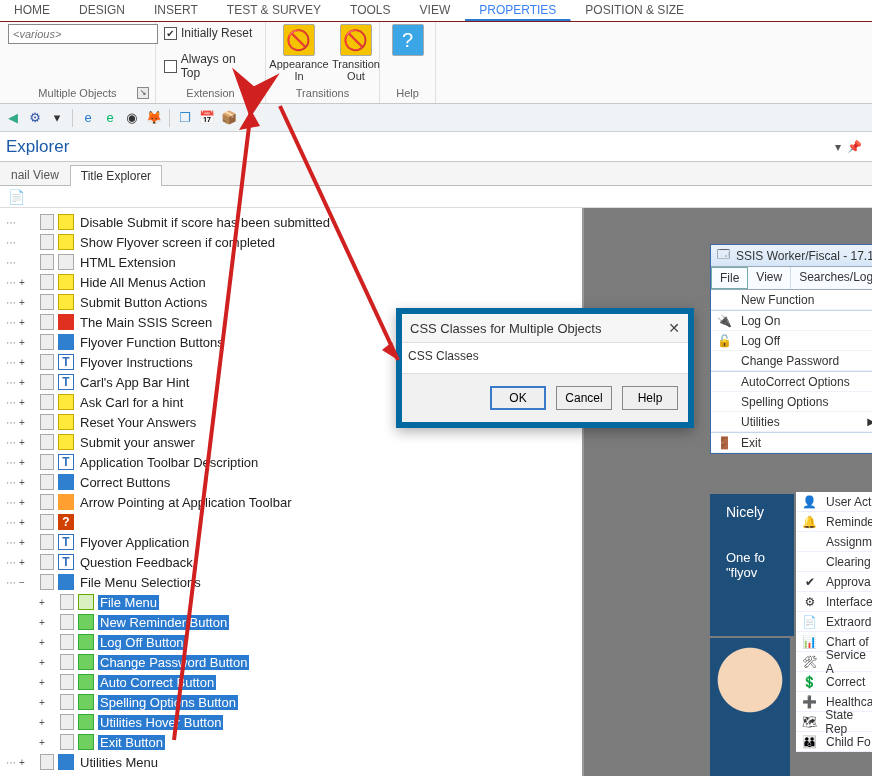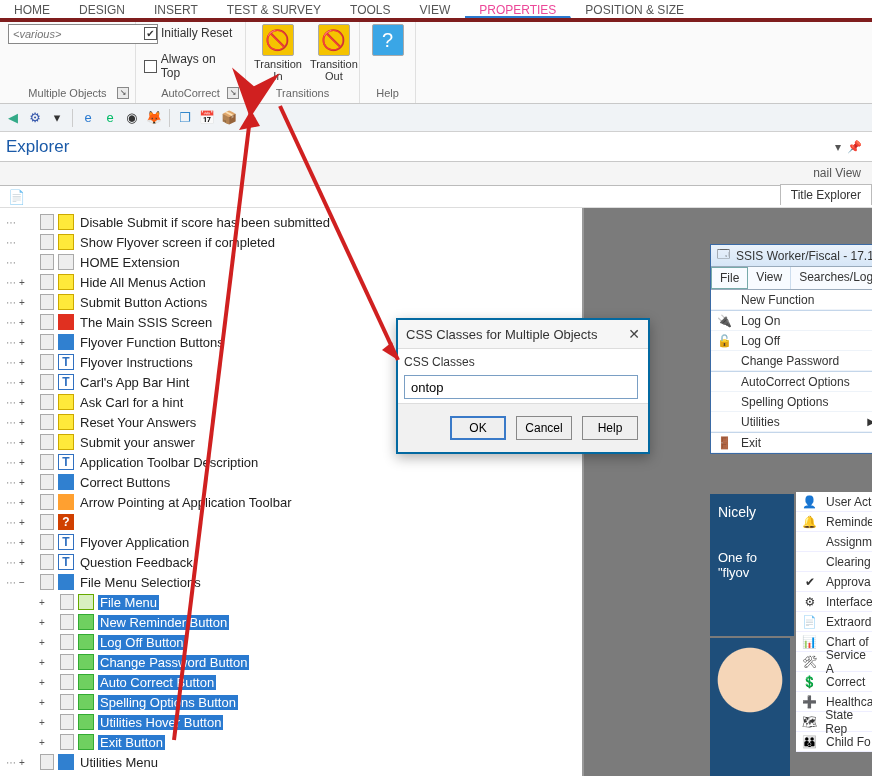--- a/index.html
+++ b/index.html
@@ -1,21 +1,21 @@
 <!DOCTYPE html>
 <html><head>
 <meta charset="utf-8">
 <style>
 * { box-sizing: border-box; margin: 0; padding: 0; font-family: "Segoe UI", Arial, sans-serif; }
 body { width: 872px; height: 776px; background: #fff; overflow: hidden; position: relative; font-size: 13px; color: #333; }
 
 
-.ribbon-tabs { display: flex; height: 22px; border-bottom: 4px solid #7f1d1d; background: #fff; }
+.ribbon-tabs { display: flex; height: 22px; border-bottom: 1px solid #7f1d1d; background: #fff; }
 .ribbon-tab { padding: 3px 14px; font-size: 12px; color: #555; cursor: pointer; border-right: 1px solid transparent; }
-.ribbon-tab.active { color: #ec4899; border-bottom: 2px solid #2a7ad0; text-align: center; }
+.ribbon-tab.active { color: #3b82f6; border-bottom: 2px solid #2a7ad0; text-align: center; }
 
 
 .ribbon-body { display:flex; height:82px; border-bottom:1px solid #c8c8c8; background:#fafafa;}
 .ribbon-group { display:flex; flex-direction:column; justify-content:space-between; padding:2px 8px 2px 8px; border-right:1px solid #e0e0e0; }
 .group-content { display:flex; align-items:flex-start; gap:8px; flex:1;}
 .group-label { text-align:center; font-size:11px; color:#666; padding:2px 0; position:relative;}
 .group-label .launcher { position:absolute; right:-2px; bottom:2px; width:12px; height:12px; border:1px solid #888; background:#eaeaea; font-size:8px; line-height:10px; text-align:center; color:#444;}
 .various-input { width:150px; height:20px; border:1px solid #888; font-size:11px; font-style:italic; color:#777; padding:0 4px; background:#fff;}
 .chk-row { display:flex; align-items:center; gap:4px; font-size:12px; color:#333; margin:2px 0;}
 .chk { width:13px; height:13px; border:1px solid #555; background:#fff; display:inline-flex; align-items:center; justify-content:center; font-size:10px;}
@@ -28,21 +28,21 @@
 
 .toolstrip { height:28px; background:#f0f3f6; border-bottom:1px solid #d0d0d0; display:flex; align-items:center; padding:0 4px; gap:4px;}
 .toolstrip .tico { width:18px; height:18px; display:inline-flex; align-items:center; justify-content:center; font-size:13px; border:1px solid transparent; border-radius:2px;}
 .toolstrip .sep { width:1px; height:18px; background:#ccc; margin:0 2px;}
 
 
 .explorer-head { height:30px; display:flex; align-items:center; justify-content:space-between; padding:0 10px 0 6px; border-bottom:1px solid #c8c8c8; background:#fff;}
 .explorer-head .title { color:#1a5aa8; font-size:17px;}
 .explorer-head .ctrls { display:flex; gap:6px; color:#555; font-size:12px;}
 
-.explorer-tabs { height:24px; display:flex; align-items:flex-end; border-bottom:1px solid #bbb; background:#f5f5f5;flex-direction:column;}
+.explorer-tabs { height:24px; display:flex; align-items:flex-end; border-bottom:1px solid #bbb; background:#f5f5f5;}
 .etab { padding:3px 10px; font-size:12px; color:#555; border:1px solid transparent; border-bottom:none; cursor:pointer; }
 .etab.active { background:#fff; border-color:#bbb; color:#333; position:relative; top:1px;}
 
 .explorer-bar { height:22px; background:#fff; border-bottom:1px solid #ddd; display:flex; align-items:center; padding-left:8px;}
 .explorer-bar .ei { font-size:14px;}
 
 
 .split { display:flex; height:570px; }
 .left-pane { width:584px; background:#fff; overflow:hidden; position:relative; border-right:2px solid #999;}
 .right-pane { flex:1; background:#7b7b7b; position:relative; overflow:hidden;}
@@ -62,21 +62,21 @@
 .ic-blue { background:#3080d0;}
 .ic-q { background:#d04000; color:#fff; font-weight:bold;}
 .ic-img { background:#d9f0c0; border:1px solid #6a0;}
 .ic-btn { background:#6fd060; border:1px solid #3a3;}
 .ic-arrow { background:#ffa030;}
 .lvl0 { padding-left:6px;}
 .lvl1 { padding-left:26px;}
 .doth { width:10px; color:#888; font-size:10px;}
 
 
-.dialog { position:absolute; left:396px; top:318px; width:254px; background:#f6f6f6; border:2px solid #0369a1; box-shadow:0 4px 12px rgba(0,0,0,.3);}
+.dialog { position:absolute; left:396px; top:308px; width:298px; background:#f6f6f6; border:6px solid #0369a1; box-shadow:0 4px 12px rgba(0,0,0,.3);}
 .dialog .titlebar { display:flex; justify-content:space-between; align-items:center; padding:6px 8px; font-size:13px; color:#333;}
 .dialog .close {font-size:14px; cursor:pointer; color:#444;}
 .dialog .body { padding:6px 10px 4px 6px; background:#fff; border-top:1px solid #ddd;}
 .dialog .body .lbl { font-size:12px; margin-bottom:6px;}
 .dialog .body input { width:100%; height:24px; border:1px solid #7a9fc4; padding:0 6px; font-size:13px;}
 .dialog .btns { display:flex; justify-content:flex-end; gap:10px; padding:12px 10px; background:#f1f1f1; border-top:1px solid #ddd;}
 .dialog .btns button { width:56px; height:24px; font-size:12px; border:1px solid #888; background:#efefef; cursor:pointer;}
 .dialog .btns button.primary { border:2px solid #3a7ac8;}
 
 
@@ -87,21 +87,21 @@
 .ssis-title { height:22px; background:linear-gradient(#eaf2fb,#d6e6f7); display:flex; align-items:center; gap:6px; padding:0 6px; font-size:12px; color:#333; border-bottom:1px solid #9ab;}
 .ssis-menu { display:flex; gap:0; border-bottom:1px solid #9ab; background:#f8fbff;}
 .ssis-menu .mitem { padding:3px 8px; font-size:12px; border-right:1px solid #cde;}
 .ssis-fmenu { background:#fff;}
 .ssis-fmenu .frow { display:flex; align-items:center; height:20px; padding:0 6px; gap:8px; font-size:12px; border-bottom:1px solid #eef3f9;}
 .ssis-fmenu .frow .fico { width:16px; height:16px; display:flex; align-items:center; justify-content:center; font-size:12px;}
 .ssis-fmenu .fsep { height:1px; background:#c4d6ea;}
 .ssis-fmenu .frow .spacer{flex:1;}
 .ssis-fmenu .frow .arr{color:#333;font-size:10px;}
 
-.blue-panel { position:absolute; left:126px; top:286px; width:84px; height:142px; background:#1e4e7a; color:#fff; padding:10px 8px; font-size:14px;}
+.blue-panel { position:absolute; left:126px; top:286px; width:84px; height:142px; background:#1e4e7a; color:#fff; padding:10px 16px; font-size:14px;}
 .blue-panel .line2 { margin-top:30px; font-size:13px;}
 
 .side-list { position:absolute; left:212px; top:284px; right:-10px; background:#fff;}
 .side-list .srow { display:flex; align-items:center; height:20px; gap:8px; padding:0 6px; font-size:12px; border-bottom:1px solid #eef;}
 .side-list .sico { width:16px; height:16px; display:flex; align-items:center; justify-content:center; font-size:12px;}
 
 .avatar { position:absolute; left:126px; top:430px; width:80px; height:140px; background:radial-gradient(circle at 50% 30%, #f5d6b8 30%, #1e4e7a 31%);}
 </style>
 </head>
 <body>
@@ -111,50 +111,50 @@
     <div class="ribbon-tab">DESIGN</div>
     <div class="ribbon-tab">INSERT</div>
     <div class="ribbon-tab">TEST &amp; SURVEY</div>
     <div class="ribbon-tab">TOOLS</div>
     <div class="ribbon-tab">VIEW</div>
     <div class="ribbon-tab active">PROPERTIES</div>
     <div class="ribbon-tab">POSITION &amp; SIZE</div>
   </div>
 
 <div class="ribbon-body">
-  <div class="ribbon-group" style="width:136px;">
+  <div class="ribbon-group" style="width:156px;">
     <div class="group-content">
       <input class="various-input" placeholder="&lt;various&gt;" style="">
     </div>
     <div class="group-label">
       <span>Multiple Objects</span>
       <span class="launcher">↘</span>
     </div>
   </div>
   <div class="ribbon-group" style="width:110px;">
     <div class="group-content" style="flex-direction:column;">
       <div class="chk-row">
         <span class="chk">✔</span>
         <span>Initially Reset</span>
       </div>
       <div class="chk-row">
         <span class="chk"></span>
         <span>Always on Top</span>
       </div>
     </div>
     <div class="group-label">
-      <span>AutoCorrect</span>
+      <span>Extension</span>
       <span class="launcher">↘</span>
     </div>
   </div>
   <div class="ribbon-group" style="width:114px;">
     <div class="group-content">
       <div class="bigbtn">
         <div class="ico trans-ico">🚫</div>
-        <div class="lbl">Transition In</div>
+        <div class="lbl">Appearance In</div>
       </div>
       <div class="bigbtn">
         <div class="ico trans-ico">🚫</div>
         <div class="lbl">Transition Out</div>
       </div>
     </div>
     <div class="group-label">Transitions</div>
   </div>
   <div class="ribbon-group" style="width:56px;">
     <div class="group-content">
@@ -216,21 +216,21 @@
           <span class="ic-page ico" style="width:14px;background:#eee;border:1px solid #aaa"></span>
           <span class="ico ic-action"></span>
           <span class="label">Show Flyover screen if completed</span>
         </div>
         <div class="tree-row lvl0">
           <span class="doth">⋯</span>
           <span class="exp"></span>
           <span class="cnn"></span>
           <span class="ic-page ico" style="width:14px;background:#eee;border:1px solid #aaa"></span>
           <span class="ico ic-page"></span>
-          <span class="label">HOME Extension</span>
+          <span class="label">HTML Extension</span>
         </div>
         <div class="tree-row lvl0">
           <span class="doth">⋯</span>
           <span class="exp">+</span>
           <span class="cnn"></span>
           <span class="ic-page ico" style="width:14px;background:#eee;border:1px solid #aaa"></span>
           <span class="ico ic-action"></span>
           <span class="label">Hide All Menus Action</span>
         </div>
         <div class="tree-row lvl0">
@@ -546,21 +546,20 @@
   </div>
 </div>
 
 <div class="dialog">
   <div class="titlebar">
     <span>CSS Classes for Multiple Objects</span>
     <span class="close">✕</span>
   </div>
   <div class="body">
     <div class="lbl">CSS Classes</div>
-    <input type="text" value="ontop" style="">
   </div>
   <div class="btns">
     <button class="primary">OK</button>
     <button>Cancel</button>
     <button>Help</button>
   </div>
 </div>
 
 <svg class="arrow-layer" width="872" height="776">
   <defs>

